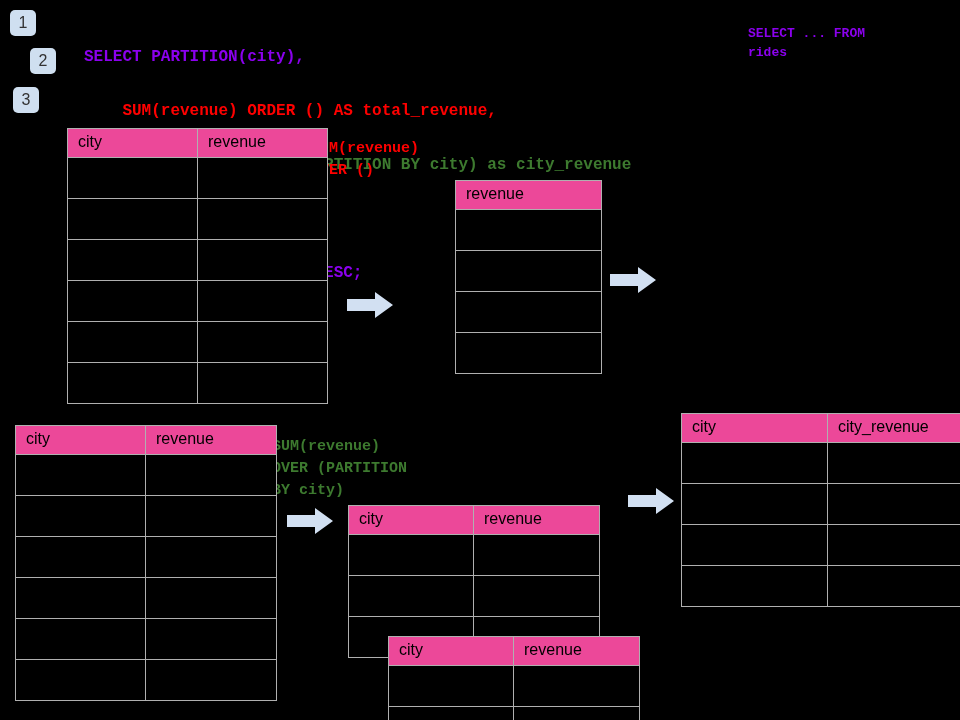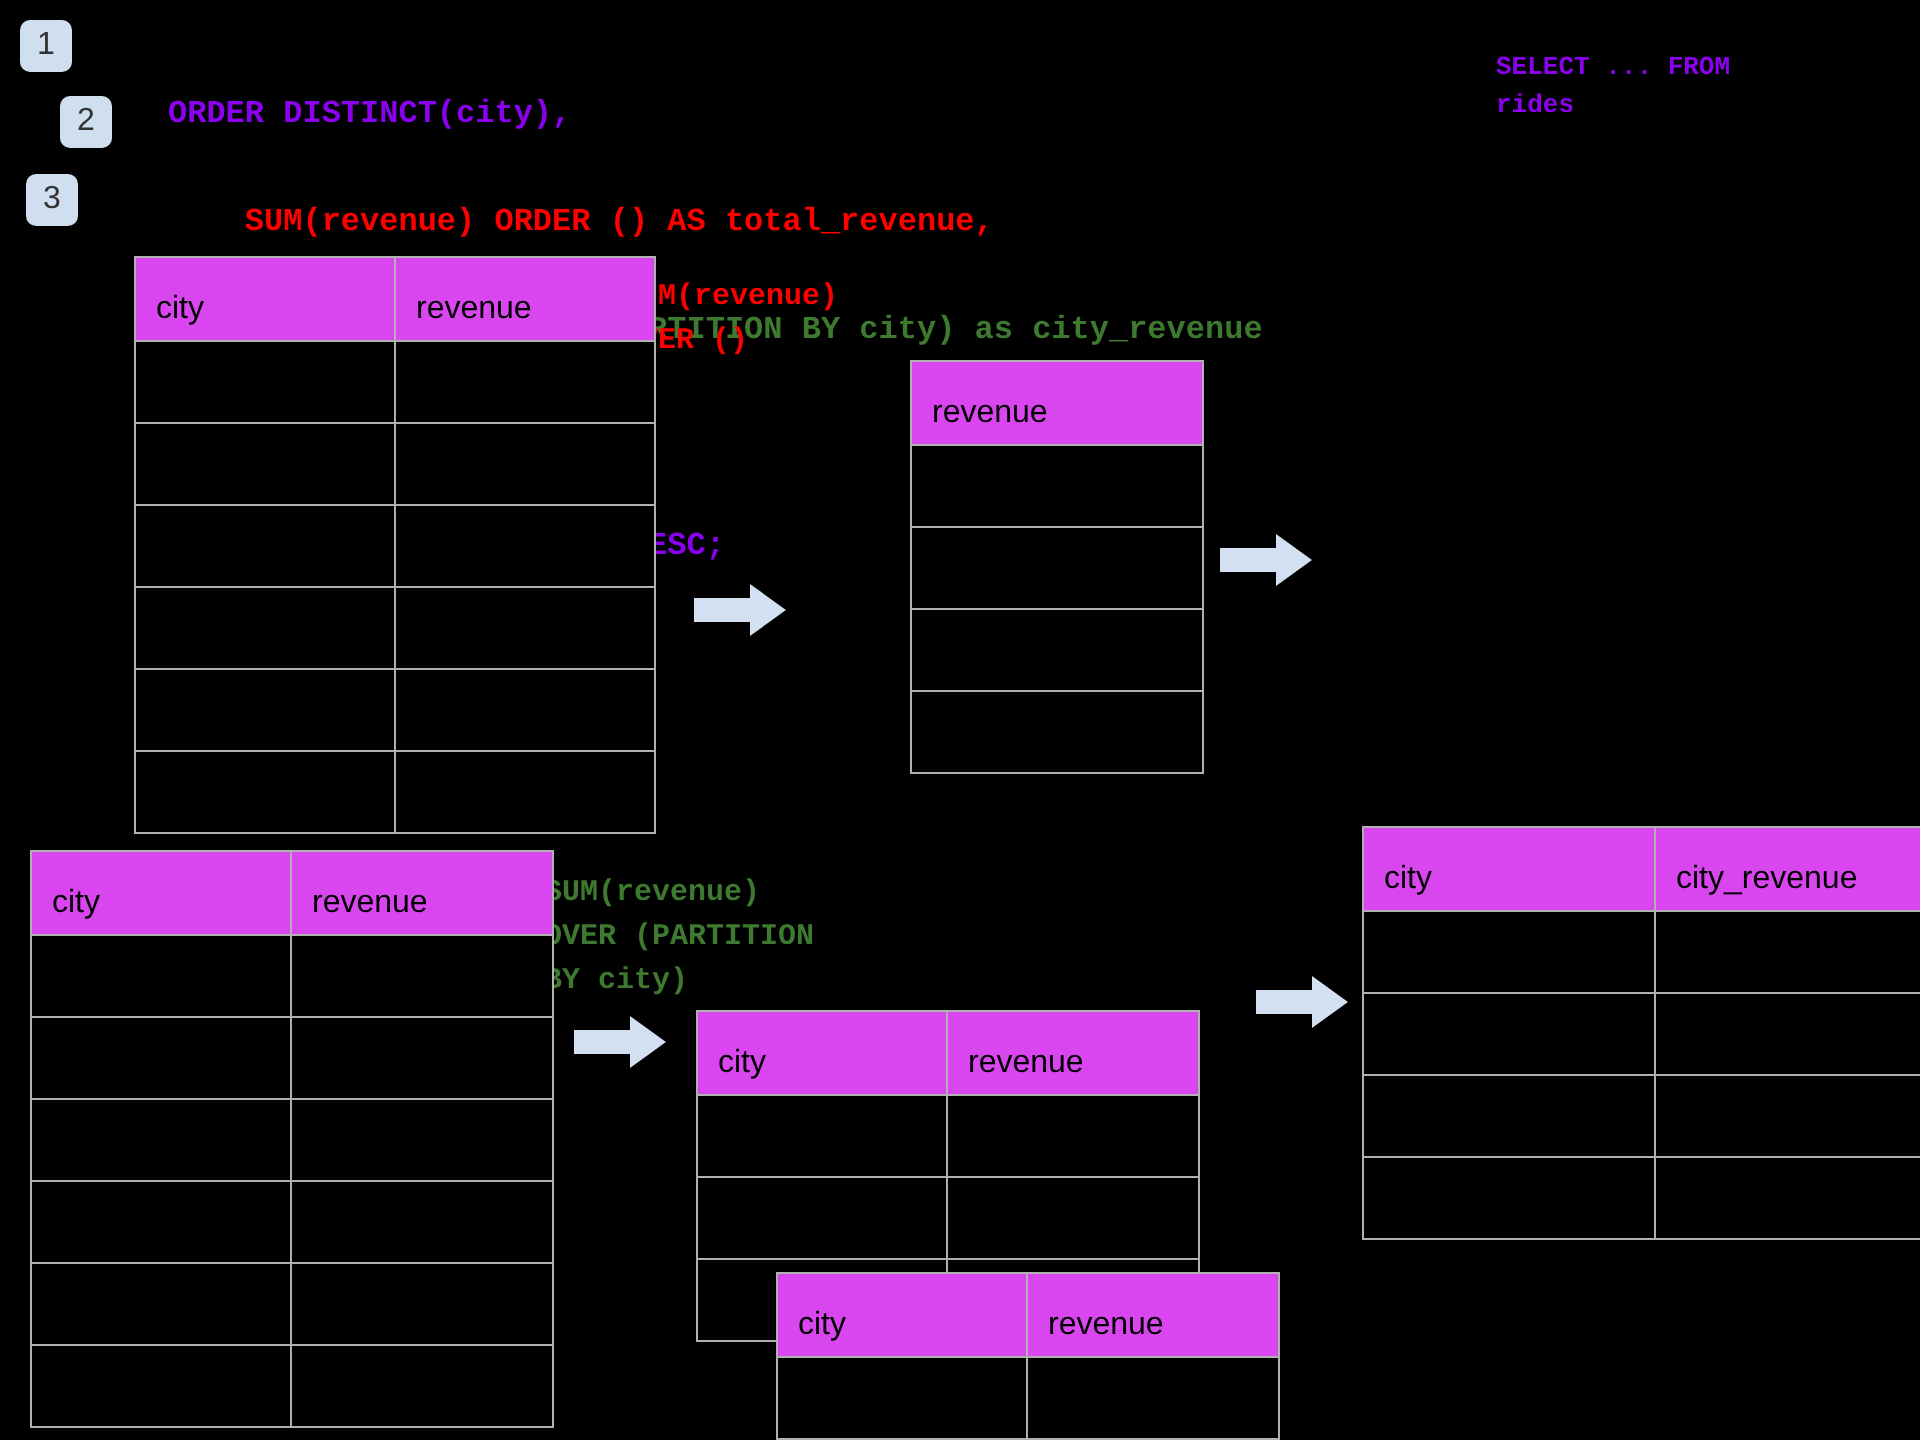--- a/index.html
+++ b/index.html
@@ -78,27 +78,27 @@
     border-collapse: collapse;
     table-layout: fixed;
     background: #000000;
   }
   .tbl th, .tbl td {
     border: 1px solid #b0b0b0;
     padding: 0;
     margin: 0;
   }
   .tbl th {
-    background: #d946ef;
+    background: #ec4899;
     color: #000000;
     font-family: "Liberation Sans", sans-serif;
     font-size: 16px;
     font-weight: normal;
     text-align: left;
-    padding: 17px 0 6px 10px;
+    padding: 4px 0 6px 10px;
   }
   .tbl td {
     background: #000000;
     height: 40px;
   }
 
   
   .arrow {
     position: absolute;
     width: 46px;
@@ -109,21 +109,21 @@
 </head>
 <body>
 
 <div id="stage">
 
   <div class="badge" style="left:10px; top:10px;">1</div>
   <div class="badge" style="left:30px; top:48px;">2</div>
   <div class="badge" style="left:13px; top:87px;">3</div>
 
   <div class="sql" style="left:84px; top:12px;">
-    <div class="sql-line c-purple">ORDER DISTINCT(city),</div>
+    <div class="sql-line c-purple">SELECT PARTITION(city),</div>
     <div class="sql-line c-red">    SUM(revenue) ORDER () AS total_revenue,</div>
     <div class="sql-line c-green">    SUM(revenue) OVER (PARTITION BY city) as city_revenue</div>
     <div class="sql-line c-purple">  FROM rides</div>
     <div class="sql-line c-purple">  ORDER by city_revenue DESC;</div>
   </div>
 
   <div class="side-note" style="left:748px; top:24px;">SELECT ... FROM
 rides</div>
 
   <div class="annot c-red" style="left:311px; top:138px;">SUM(revenue)

